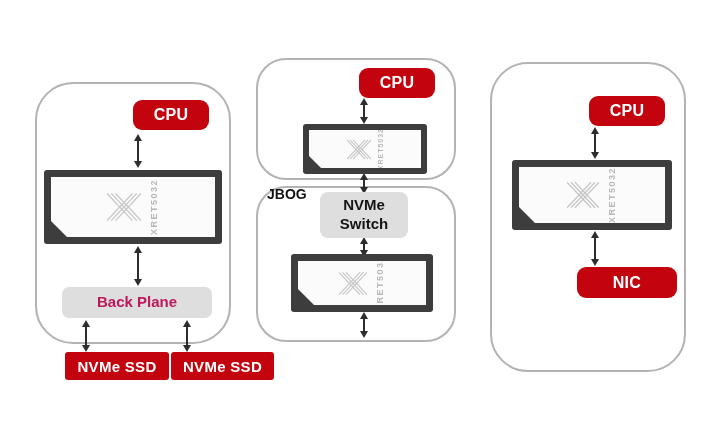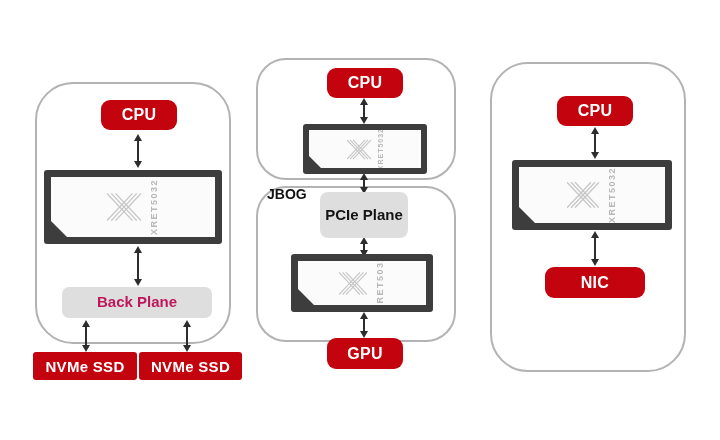--- a/index.html
+++ b/index.html
@@ -2,21 +2,21 @@
 <html><head>
 <meta charset="utf-8">
 <style>
   html,body{margin:0;padding:0;}
   body{font-family:"Liberation Sans",sans-serif;background:#ffffff;}
   .canvas{position:relative;width:720px;height:440px;background:#ffffff;overflow:hidden;}
 
   .panel{position:absolute;border:2px solid #b3b3b3;background:#ffffff;z-index:1;box-sizing:border-box;}
 
   .red-btn{position:absolute;background:#c3040f;color:#ffffff;font-weight:bold;
-           display:flex;align-items:center;justify-content:center;z-index:3;letter-spacing:.3px;}
+           display:flex;align-items:center;justify-content:center;z-index:3;letter-spacing:.3px;margin-left:32px;}
   .gray-btn{position:absolute;background:#dedede;display:flex;align-items:center;justify-content:center;
             font-weight:bold;z-index:3;text-align:center;line-height:1.25;}
 
   .arrow{position:absolute;width:2px;background:#2d2d2d;z-index:2;}
   .arrow::before{content:"";position:absolute;top:-6px;left:-3.5px;
                  border-left:4.5px solid transparent;border-right:4.5px solid transparent;
                  border-bottom:7px solid #2d2d2d;}
   .arrow::after{content:"";position:absolute;bottom:-6px;left:-3.5px;
                 border-left:4.5px solid transparent;border-right:4.5px solid transparent;
                 border-top:7px solid #2d2d2d;}
@@ -82,39 +82,38 @@
       <span class="chip-label">XRET5032</span>
     </div>
   </div>
 
   <div class="arrow" style="left:363px;top:179px;height:9px;"></div>
 
   <div class="panel" style="left:256px;top:186px;width:200px;height:156px;border-radius:30px;"></div>
 
   <div class="jbog-label" style="left:267px;top:186px;">JBOG</div>
 
-  <div class="gray-btn" style="left:320px;top:192px;width:88px;height:46px;border-radius:8px;font-size:15px;color:#141414;">PCIe Plane</div>
+  <div class="gray-btn" style="left:320px;top:192px;width:88px;height:46px;border-radius:8px;font-size:15px;color:#141414;">NVMe Switch</div>
 
   <div class="arrow" style="left:363px;top:243px;height:8px;"></div>
 
   <div class="chip" style="left:291px;top:254px;width:142px;height:58px;">
     <div class="chip-inner">
       <svg width="28" height="25" viewBox="0 0 40 34">
         <g stroke="#c7c7c7" stroke-width="1.7" fill="none">
           <path d="M5 1 L35 33 M10 1 L40 33 M0 1 L30 33"></path>
           <path d="M35 1 L5 33 M40 1 L10 33 M30 1 L0 33"></path>
         </g>
       </svg>
       <span class="chip-label">XRET5032</span>
     </div>
   </div>
 
   <div class="arrow" style="left:363px;top:318px;height:14px;"></div>
 
-  <div class="red-btn" style="left:327px;top:338px;width:76px;height:31px;border-radius:9px;font-size:16px;">GPU</div>
 
   <div class="panel" style="left:490px;top:62px;width:196px;height:310px;border-radius:38px;"></div>
 
   <div class="red-btn" style="left:557px;top:96px;width:76px;height:30px;border-radius:9px;font-size:16px;">CPU</div>
 
   <div class="arrow" style="left:594px;top:133px;height:20px;"></div>
 
   <div class="chip" style="left:512px;top:160px;width:160px;height:70px;">
     <div class="chip-inner">
       <svg width="32" height="28" viewBox="0 0 40 34">

